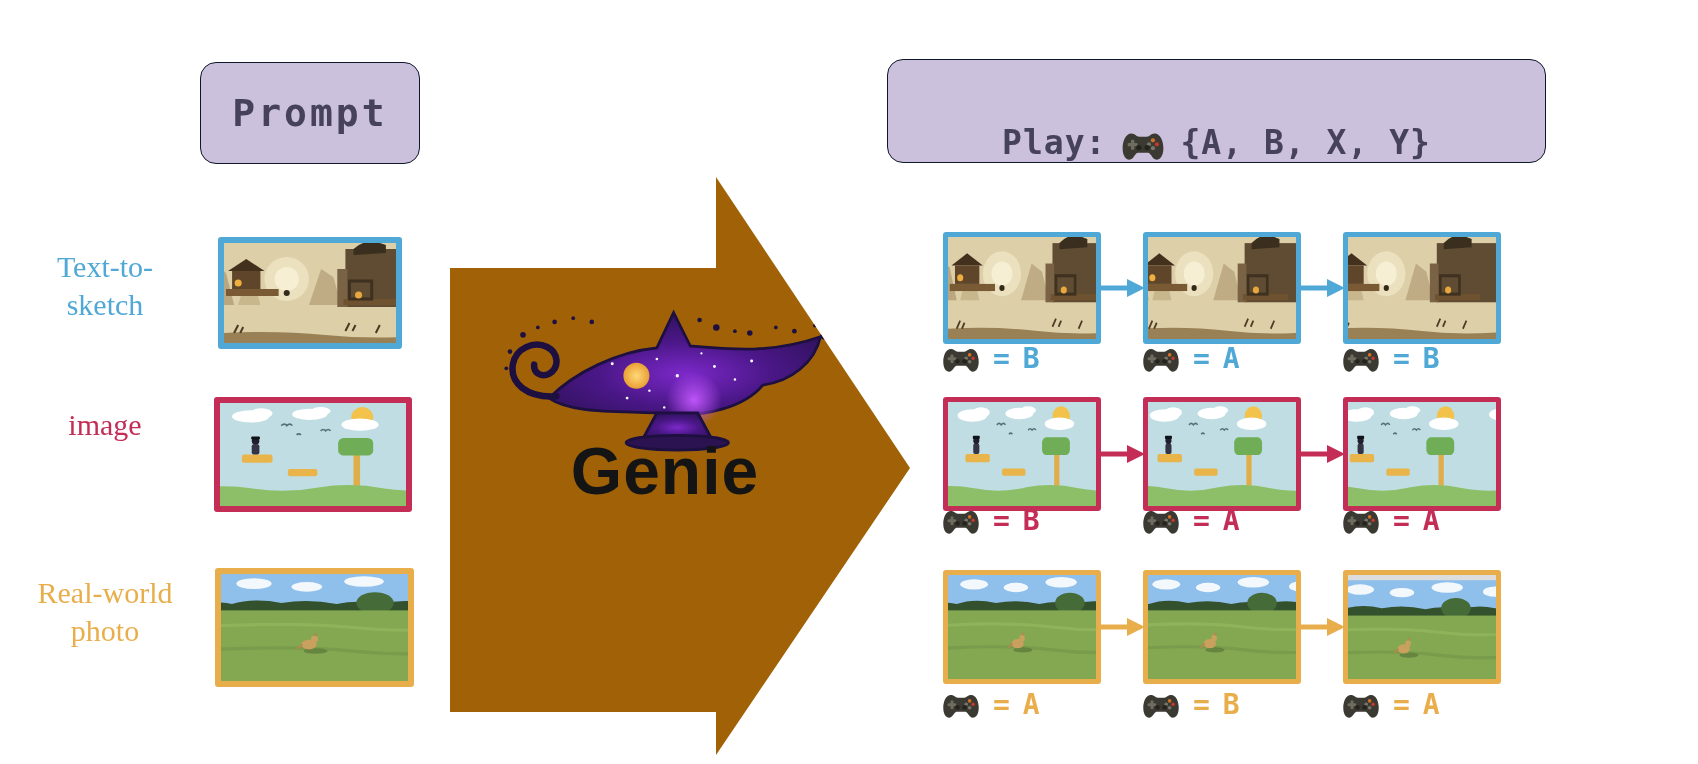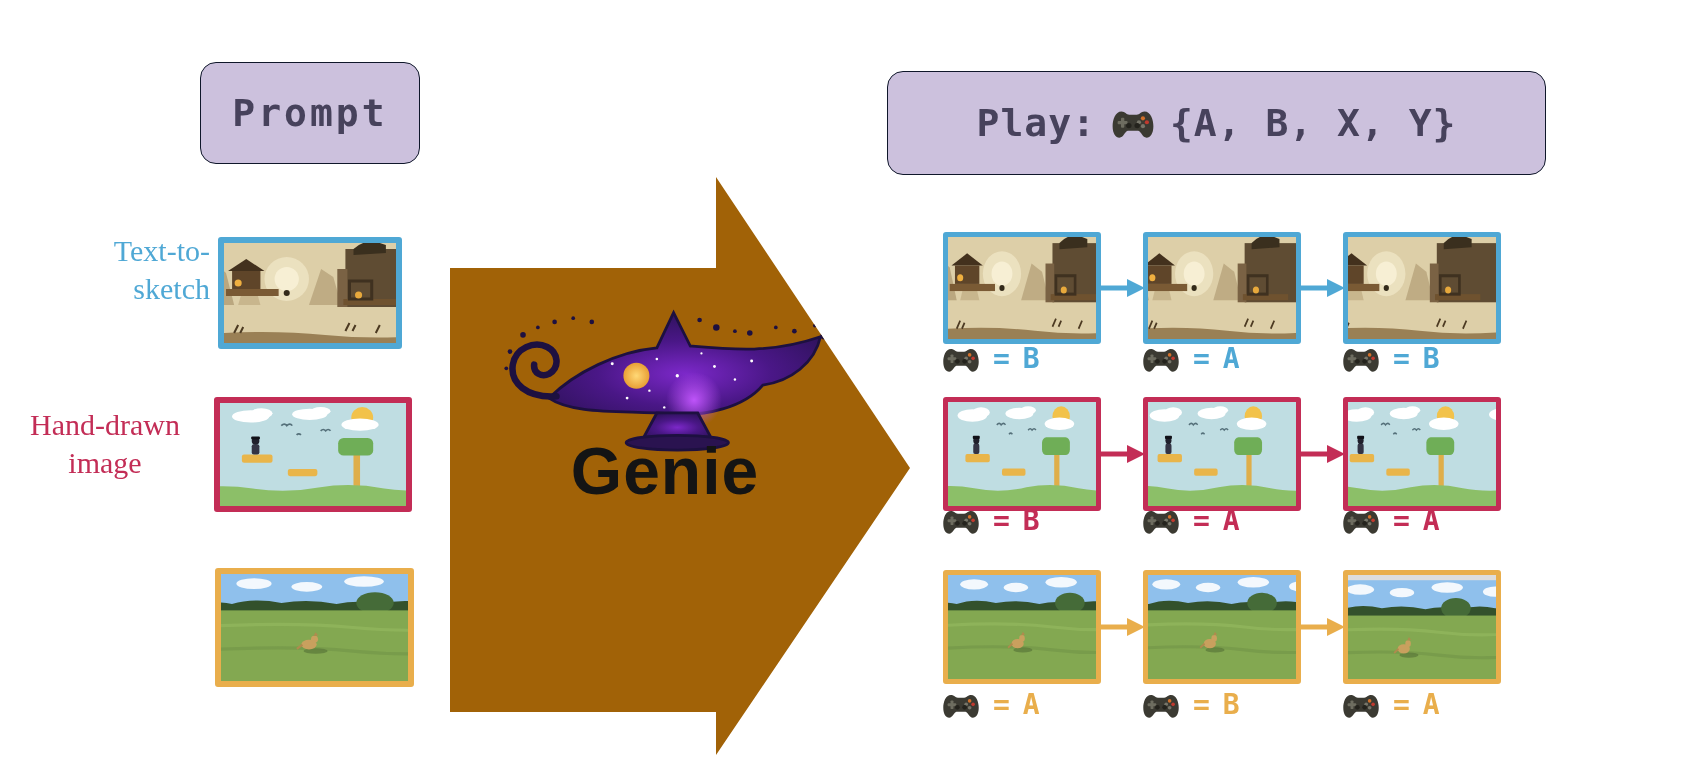--- a/index.html
+++ b/index.html
@@ -4,36 +4,36 @@
 <style>
   html,body{margin:0;padding:0;background:#ffffff;}
   .canvas{position:relative;width:1698px;height:764px;background:#ffffff;overflow:hidden;
           font-family:"Liberation Sans",sans-serif;}
 
   
   .pill{position:absolute;background:#ccc1dd;border:1px solid #0f172a;border-radius:16px;
         display:flex;align-items:center;justify-content:center;gap:14px;
         color:#47425c;font-family:"DejaVu Sans Mono",monospace;font-weight:700;}
   .prompt-box{left:200px;top:62px;width:218px;height:100px;font-size:38px;letter-spacing:3px;}
-  .play-box{left:887px;top:71px;width:657px;height:102px;font-size:38px;letter-spacing:1px;}
+  .play-box{left:887px;top:59px;width:657px;height:102px;font-size:33px;letter-spacing:1px;align-items:flex-end;}
   .play-box .gp{width:46px;height:34px;}
 
   
   .big-arrow{position:absolute;left:435px;top:170px;width:478px;height:594px;background:#a16207;
              clip-path:polygon(15px 98px,281px 98px,281px 7px,475px 298px,281px 585px,281px 542px,15px 542px);
              z-index:1;}
   .lamp{position:absolute;left:58px;top:124px;width:350px;height:158px;}
   .genie-text{position:absolute;left:20px;top:264px;width:420px;text-align:center;
               font-size:66px;line-height:74px;font-weight:800;color:#141414;letter-spacing:1px;}
 
   
   .row-layer{position:absolute;inset:0;pointer-events:none;color:var(--row-color);}
   .lbl-left{position:absolute;left:0;width:210px;text-align:center;
             font-family:"Liberation Serif",serif;font-size:30px;line-height:38px;color:var(--row-color);}
-  .lbl-r1{top:232px;text-align:right;} .lbl-r2{top:406px;} .lbl-r3{top:574px;}
+  .lbl-r1{top:248px;} .lbl-r2{top:406px;} .lbl-r3{top:574px;}
 
   .thumb,.frame{position:absolute;border:6px solid var(--row-color);border-radius:3px;
                 overflow:hidden;box-sizing:border-box;background:#ddd;}
   .frame{border-width:5px;}
   .scene{display:block;width:100%;height:100%;}
 
   .thumb-r1{left:218px;top:237px;width:184px;height:112px;}
   .thumb-r2{left:214px;top:397px;width:198px;height:115px;}
   .thumb-r3{left:215px;top:568px;width:199px;height:119px;}
 
@@ -269,21 +269,20 @@
       <svg class="gp" viewBox="0 0 44 32">
           <use href="#icon-gamepad"></use>
         </svg>
       <span>=</span>
       <span>B</span>
     </div>
   </div>
 
   <div class="row-layer" style="--row-color: #c32d56;">
     <div class="lbl-left lbl-r2">
-      <div>Hand-drawn</div>
       <div>image</div>
     </div>
     <div class="thumb thumb-r2">
       <svg class="scene" viewBox="0 0 170 100" preserveAspectRatio="none">
           <use href="#scene-sketch"></use>
         </svg>
     </div>
     <div class="frame fr fr-r2 c1">
       <svg class="scene" viewBox="0 0 170 100" preserveAspectRatio="none">
           <use href="#scene-sketch"></use>
@@ -322,20 +321,24 @@
     <div class="action act-r2 a3">
       <svg class="gp" viewBox="0 0 44 32">
           <use href="#icon-gamepad"></use>
         </svg>
       <span>=</span>
       <span>A</span>
     </div>
   </div>
 
   <div class="row-layer" style="--row-color: #e9ae4c;">
+    <div class="lbl-left lbl-r3">
+      <div>Real-world</div>
+      <div>photo</div>
+    </div>
     <div class="thumb thumb-r3">
       <svg class="scene" viewBox="0 0 170 100" preserveAspectRatio="none">
           <use href="#scene-photo"></use>
         </svg>
     </div>
     <div class="frame fr fr-r3 c1">
       <svg class="scene" viewBox="0 0 170 100" preserveAspectRatio="none">
           <use href="#scene-photo"></use>
         </svg>
     </div>

